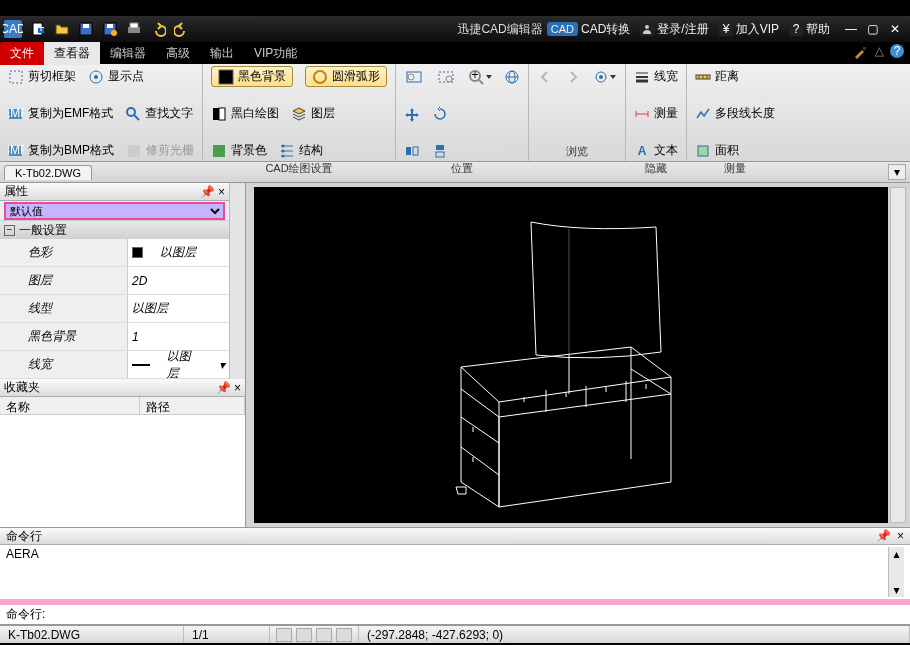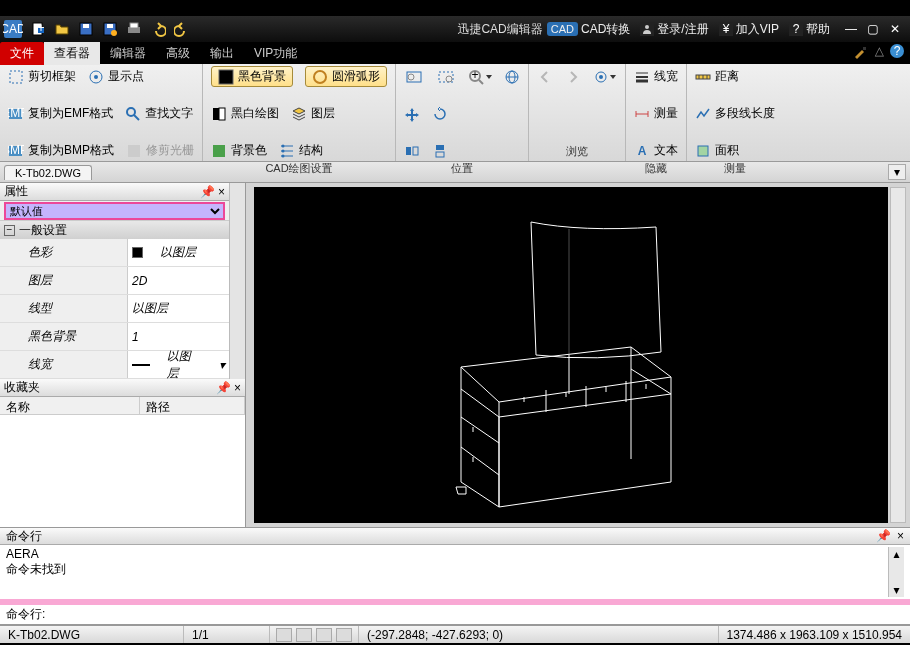--- a/index.html
+++ b/index.html
@@ -524,21 +524,20 @@
 
 <div class="cmdline-hdr">
   <span>命令行</span>
     <span class="spacer flex1"></span>
   <span>📌</span>
   <span style="margin-left:6px;">×</span>
 </div>
 <div class="cmd-history">
   <div class="cmd-history-text">
     <div>AERA</div>
-    <div>命令未找到</div>
   </div>
   <div style="width:16px;background:#e8e8e8;border-left:1px solid #bbb;display:flex;flex-direction:column;justify-content:space-between;align-items:center;">
       <span>▴</span>
       <span>▾</span>
     </div>
 </div>
 <div class="cmd-input-row">
   <span>命令行:</span>
   <input class="cmd-input" style="">
 </div>
@@ -546,14 +545,13 @@
 <div class="statusbar">
   <div class="status-cell" style="width:184px;">K-Tb02.DWG</div>
   <div class="status-cell" style="width:86px;">1/1</div>
   <div class="status-icons">
     <span class="si"></span>
     <span class="si"></span>
     <span class="si"></span>
     <span class="si"></span>
   </div>
   <div class="status-cell flex1">(-297.2848; -427.6293; 0)</div>
-  <div class="status-cell" style="border-right:none;">1374.486 x 1963.109 x 1510.954</div>
 </div>
 
 </body></html>

